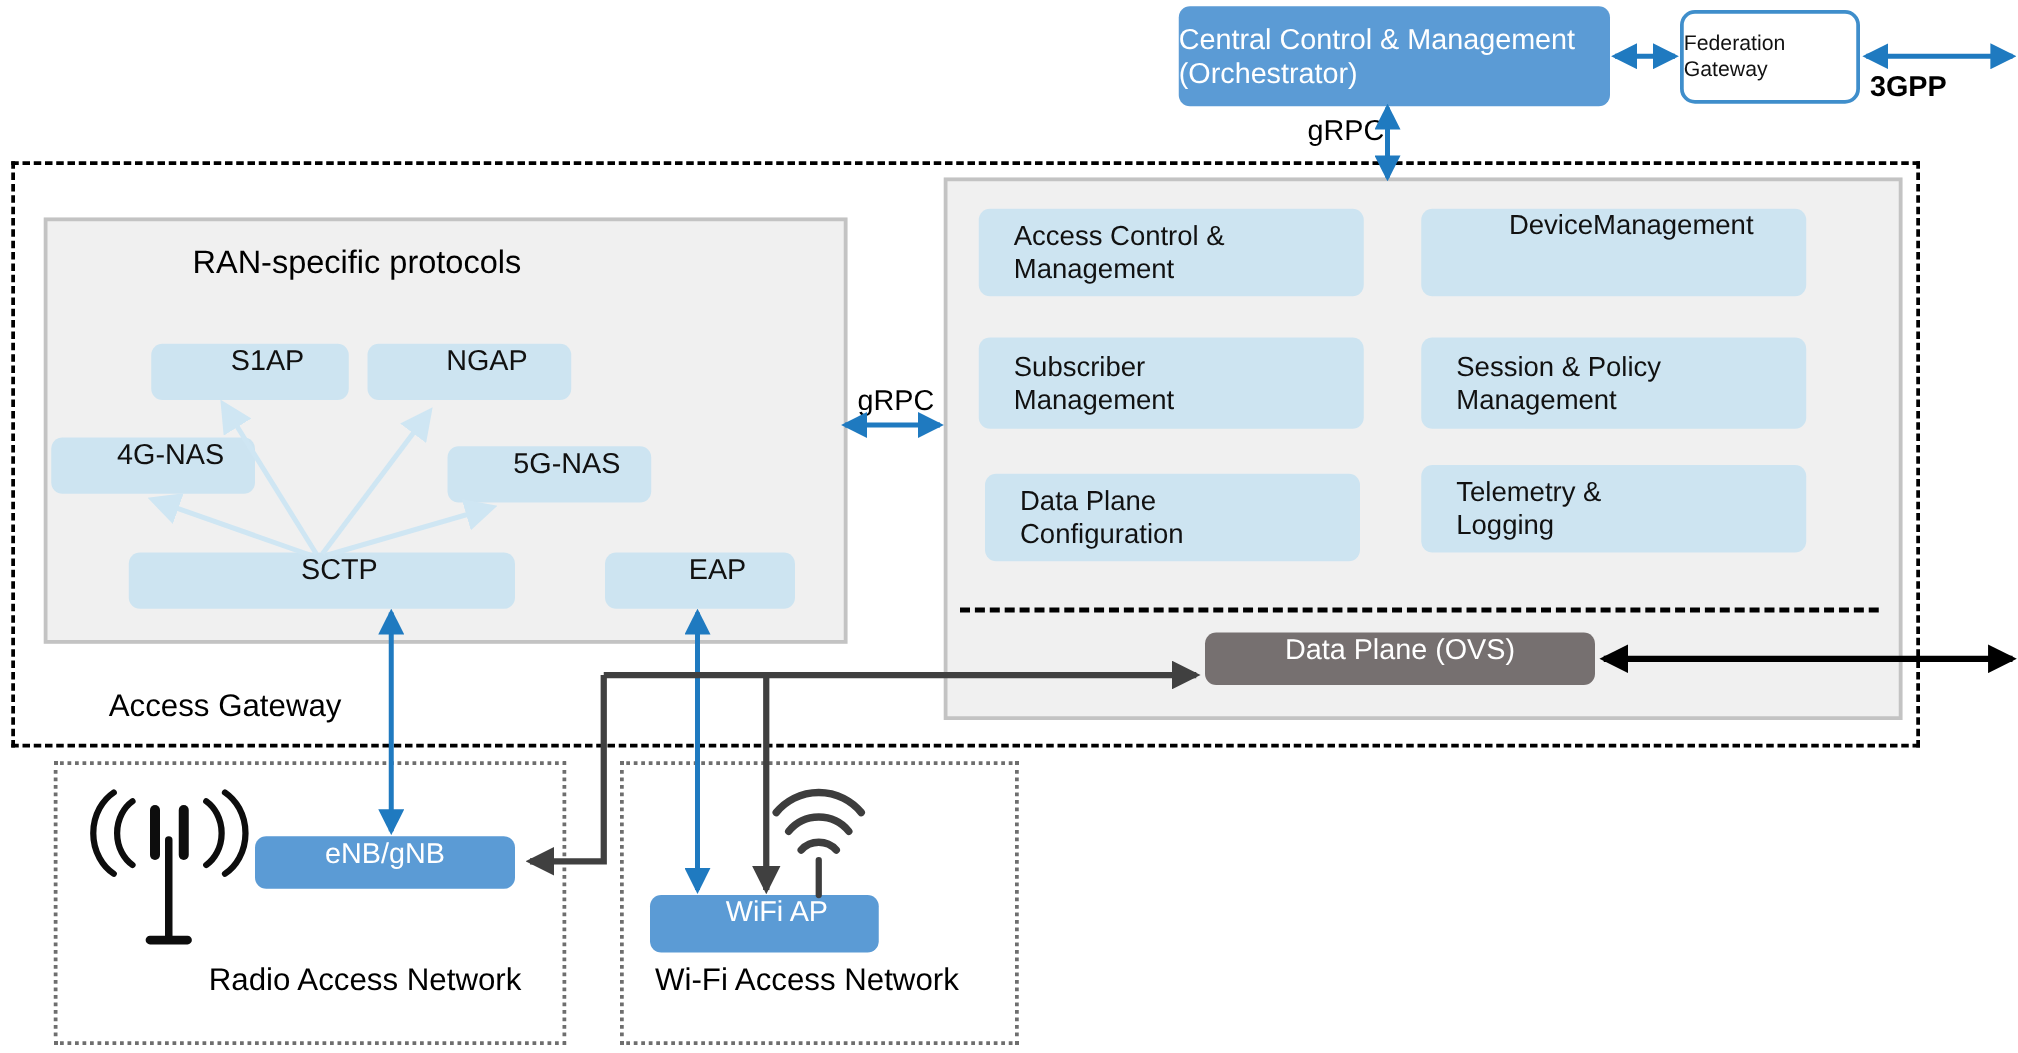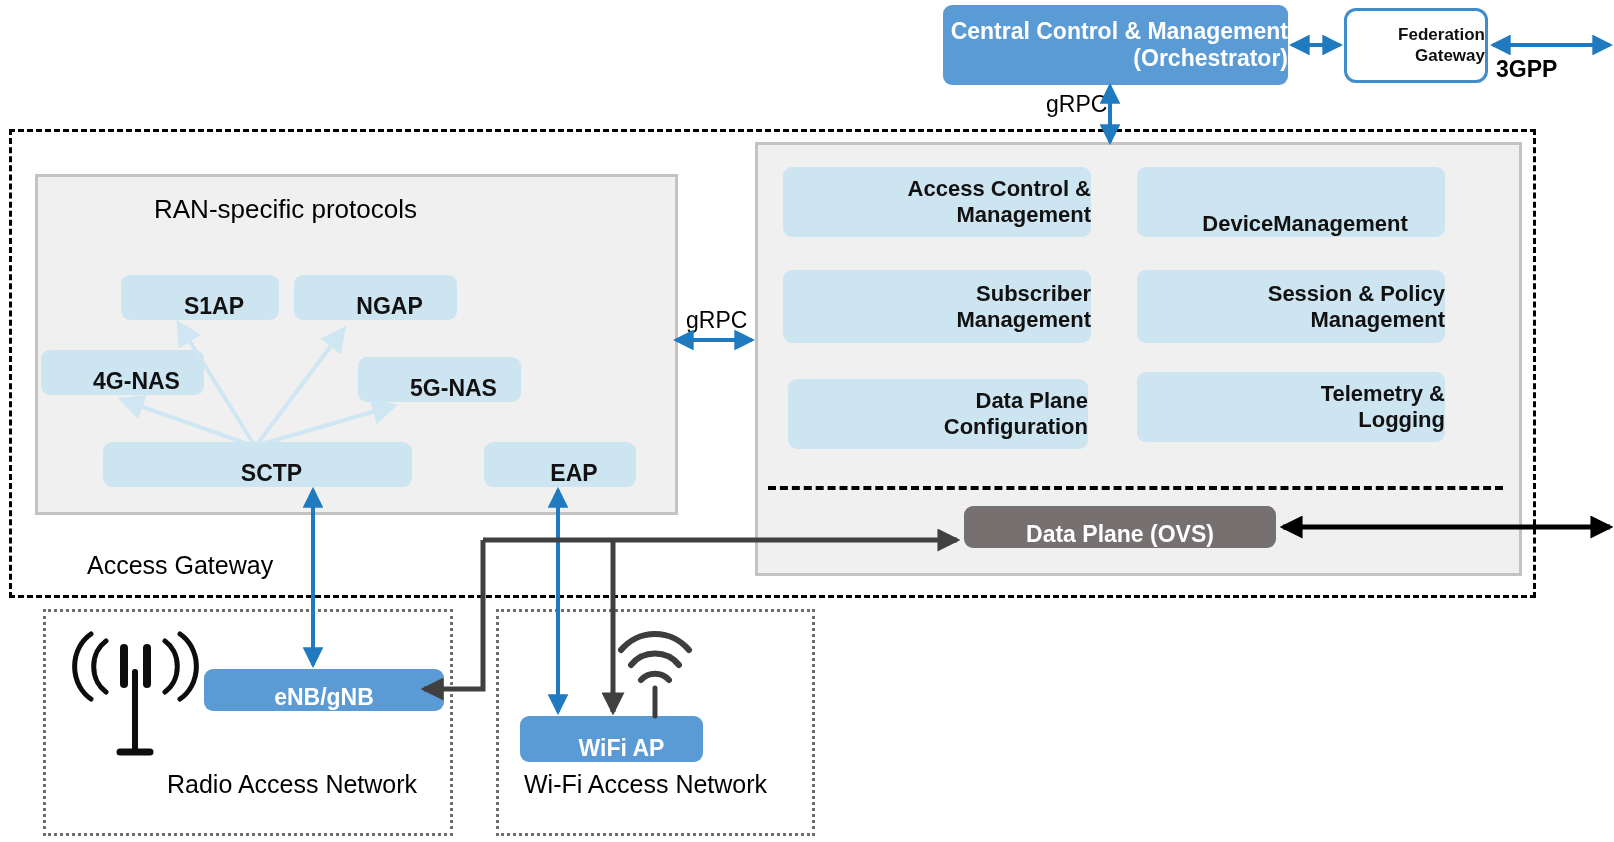--- a/index.html
+++ b/index.html
@@ -15,25 +15,24 @@
     width: 1614px;
     height: 842px;
     background: #ffffff;
     overflow: hidden;
   }
   
   .box {
     position: absolute;
     box-sizing: border-box;
     display: flex;
-    align-items: flex-end;
+    align-items: flex-start;
     justify-content: center;
     text-align: center;
     line-height: 1.18;
-    font-weight: bold;
   }
   .rounded-blue {
     background: #5b9bd5;
     color: #ffffff;
     border-radius: 9px;
   }
   .rounded-blue-outline {
     background: #ffffff;
     color: #111111;
     border: 3px solid #3f8ecb;
@@ -164,21 +163,21 @@
   <div class="box rounded-gray" style="left:964px; top:506px; width:312px; height:42px; font-size:23px;">
     <span>Data Plane (OVS)</span>
   </div>
 
   <div class="plain-label" style="left:686px; top:307px; font-size:23px;">gRPC</div>
 
   <div class="dotted-gray" style="position:absolute; left:43px; top:609px; width:404px; height:221px;"></div>
 
   <div class="plain-label" style="left:167px; top:770px; font-size:25px;">Radio Access Network</div>
 
-  <div class="box rounded-blue" style="left:204px; top:669px; width:240px; height:42px; font-size:23px;">
+  <div class="box rounded-blue" style="left:204px; top:669px; width:208px; height:42px; font-size:23px;">
     <span>eNB/gNB</span>
   </div>
 
   <div class="dotted-gray" style="position:absolute; left:496px; top:609px; width:313px; height:221px;"></div>
 
   <div class="plain-label" style="left:524px; top:770px; font-size:25px;">Wi-Fi Access Network</div>
 
   <div class="box rounded-blue" style="left:520px; top:716px; width:183px; height:46px; font-size:23px;padding-left:20px;">
     <span>WiFi AP</span>
   </div>

